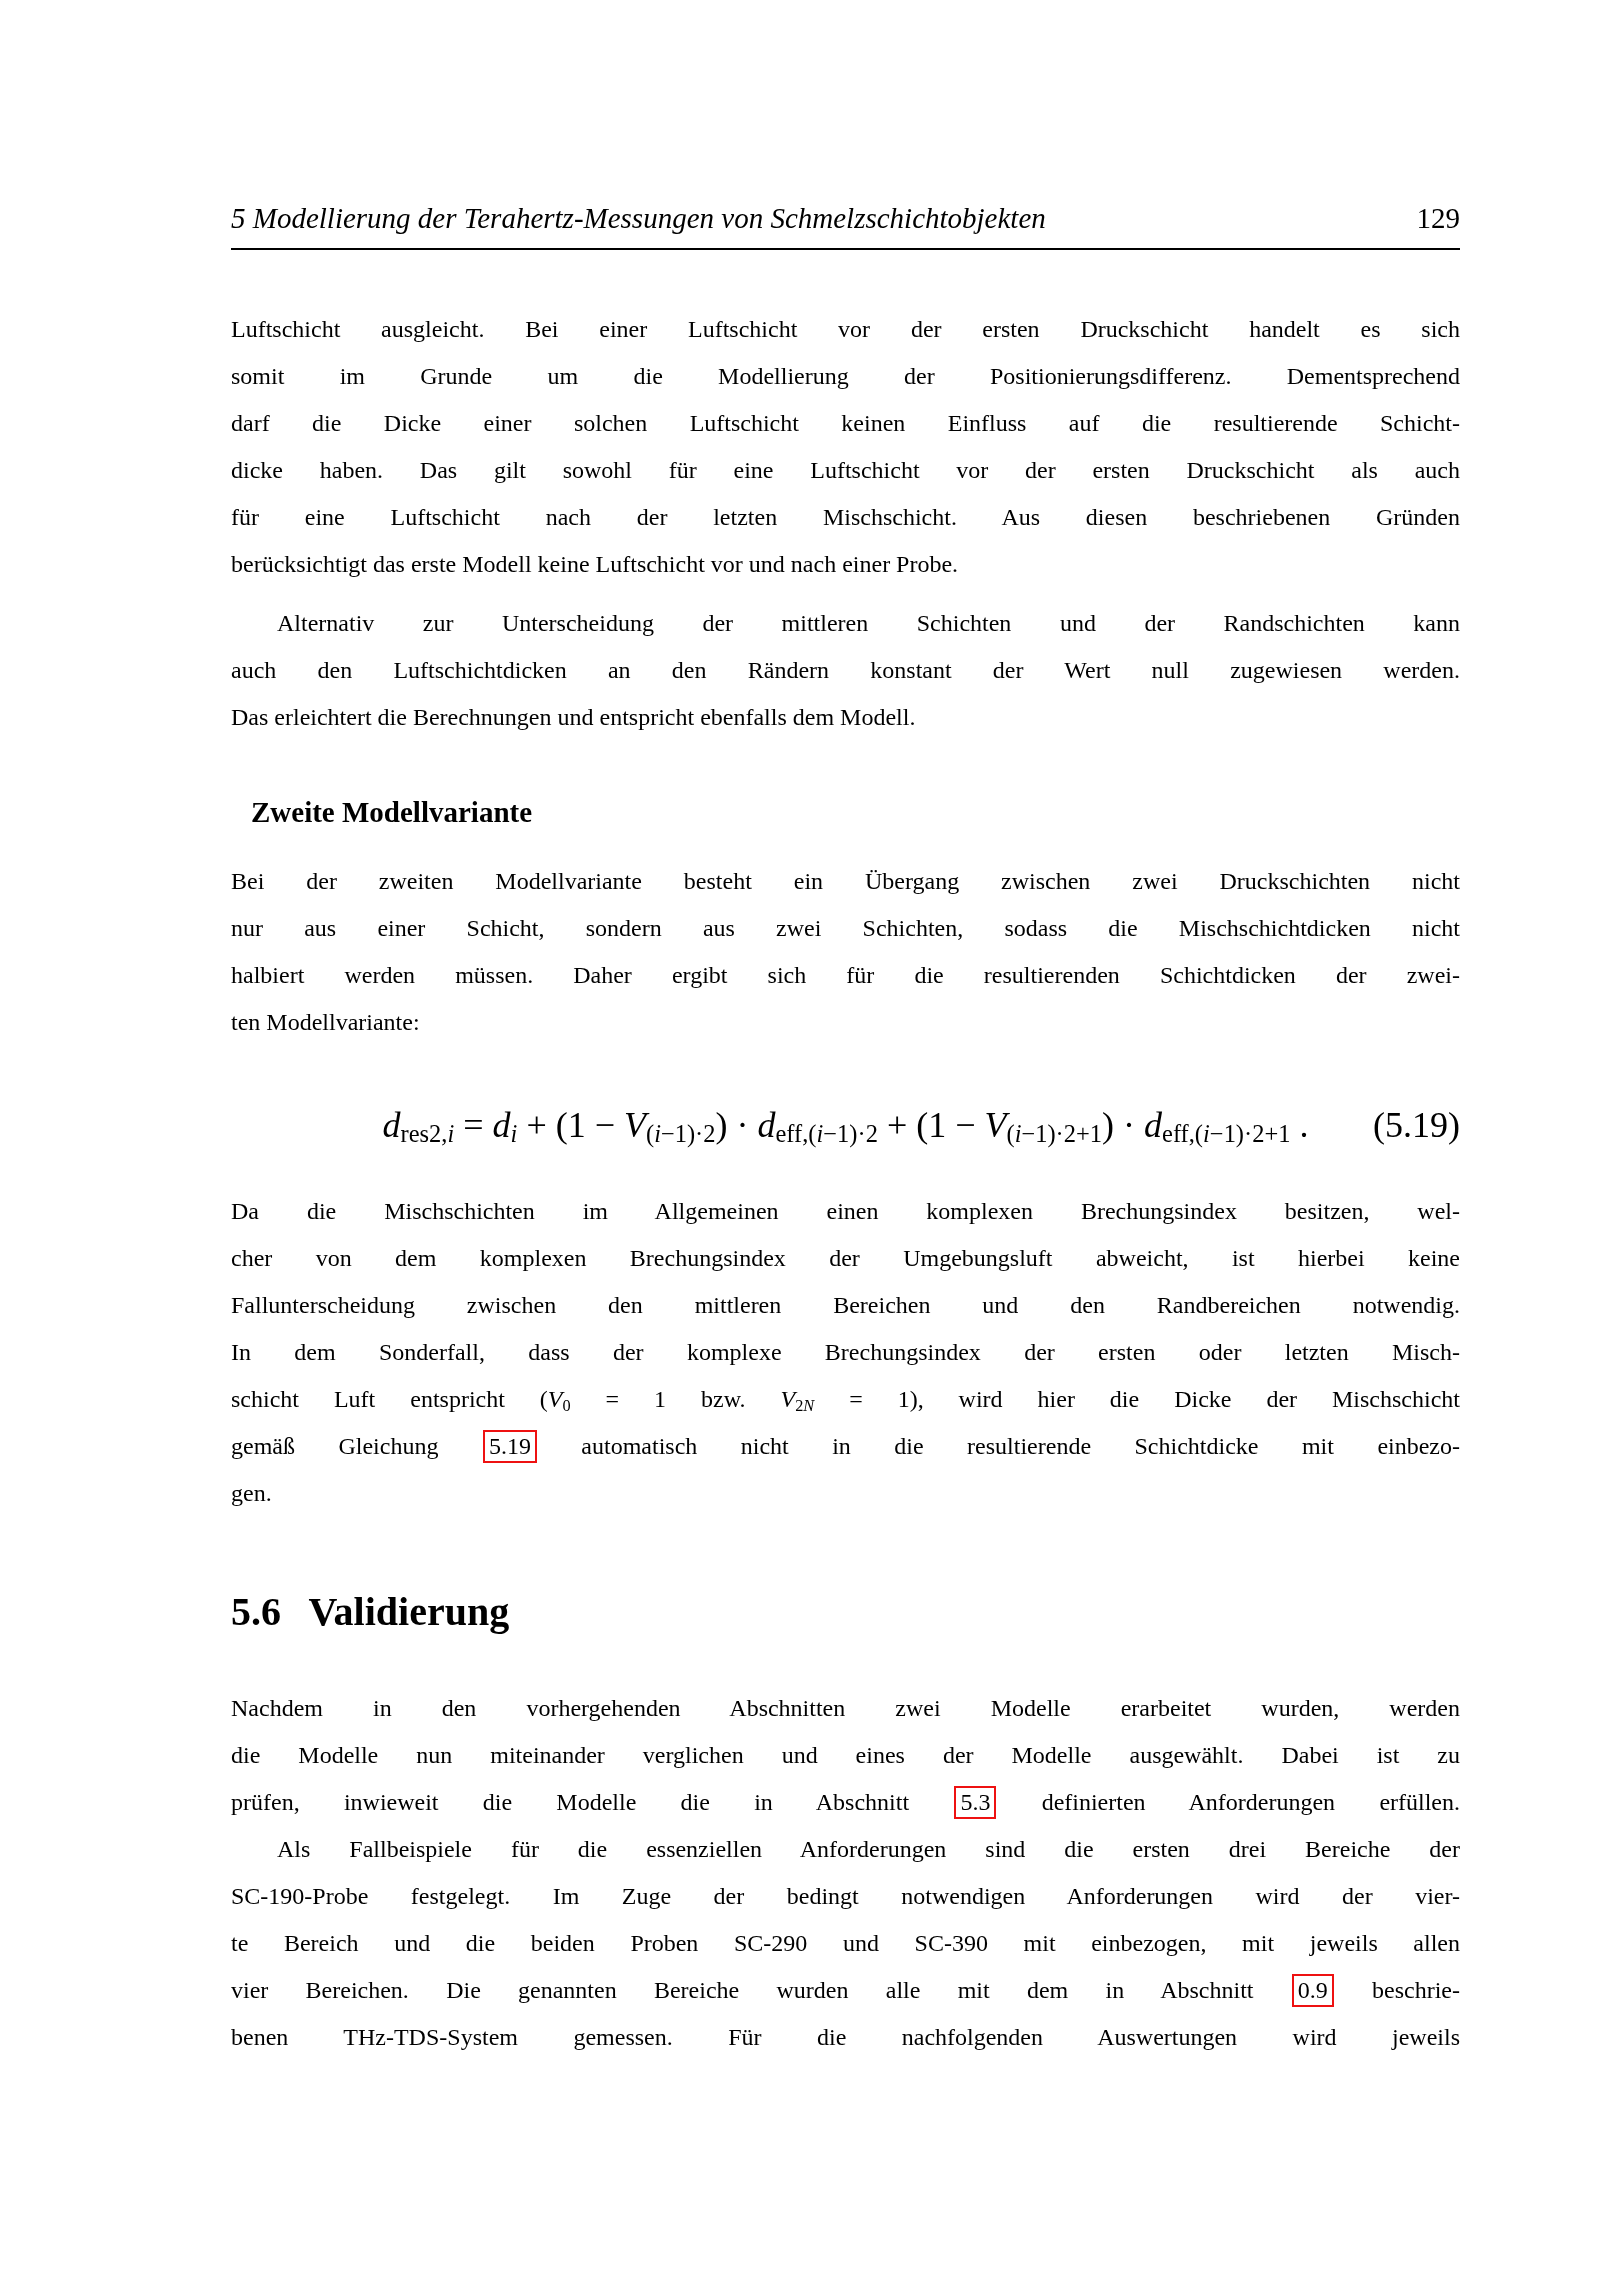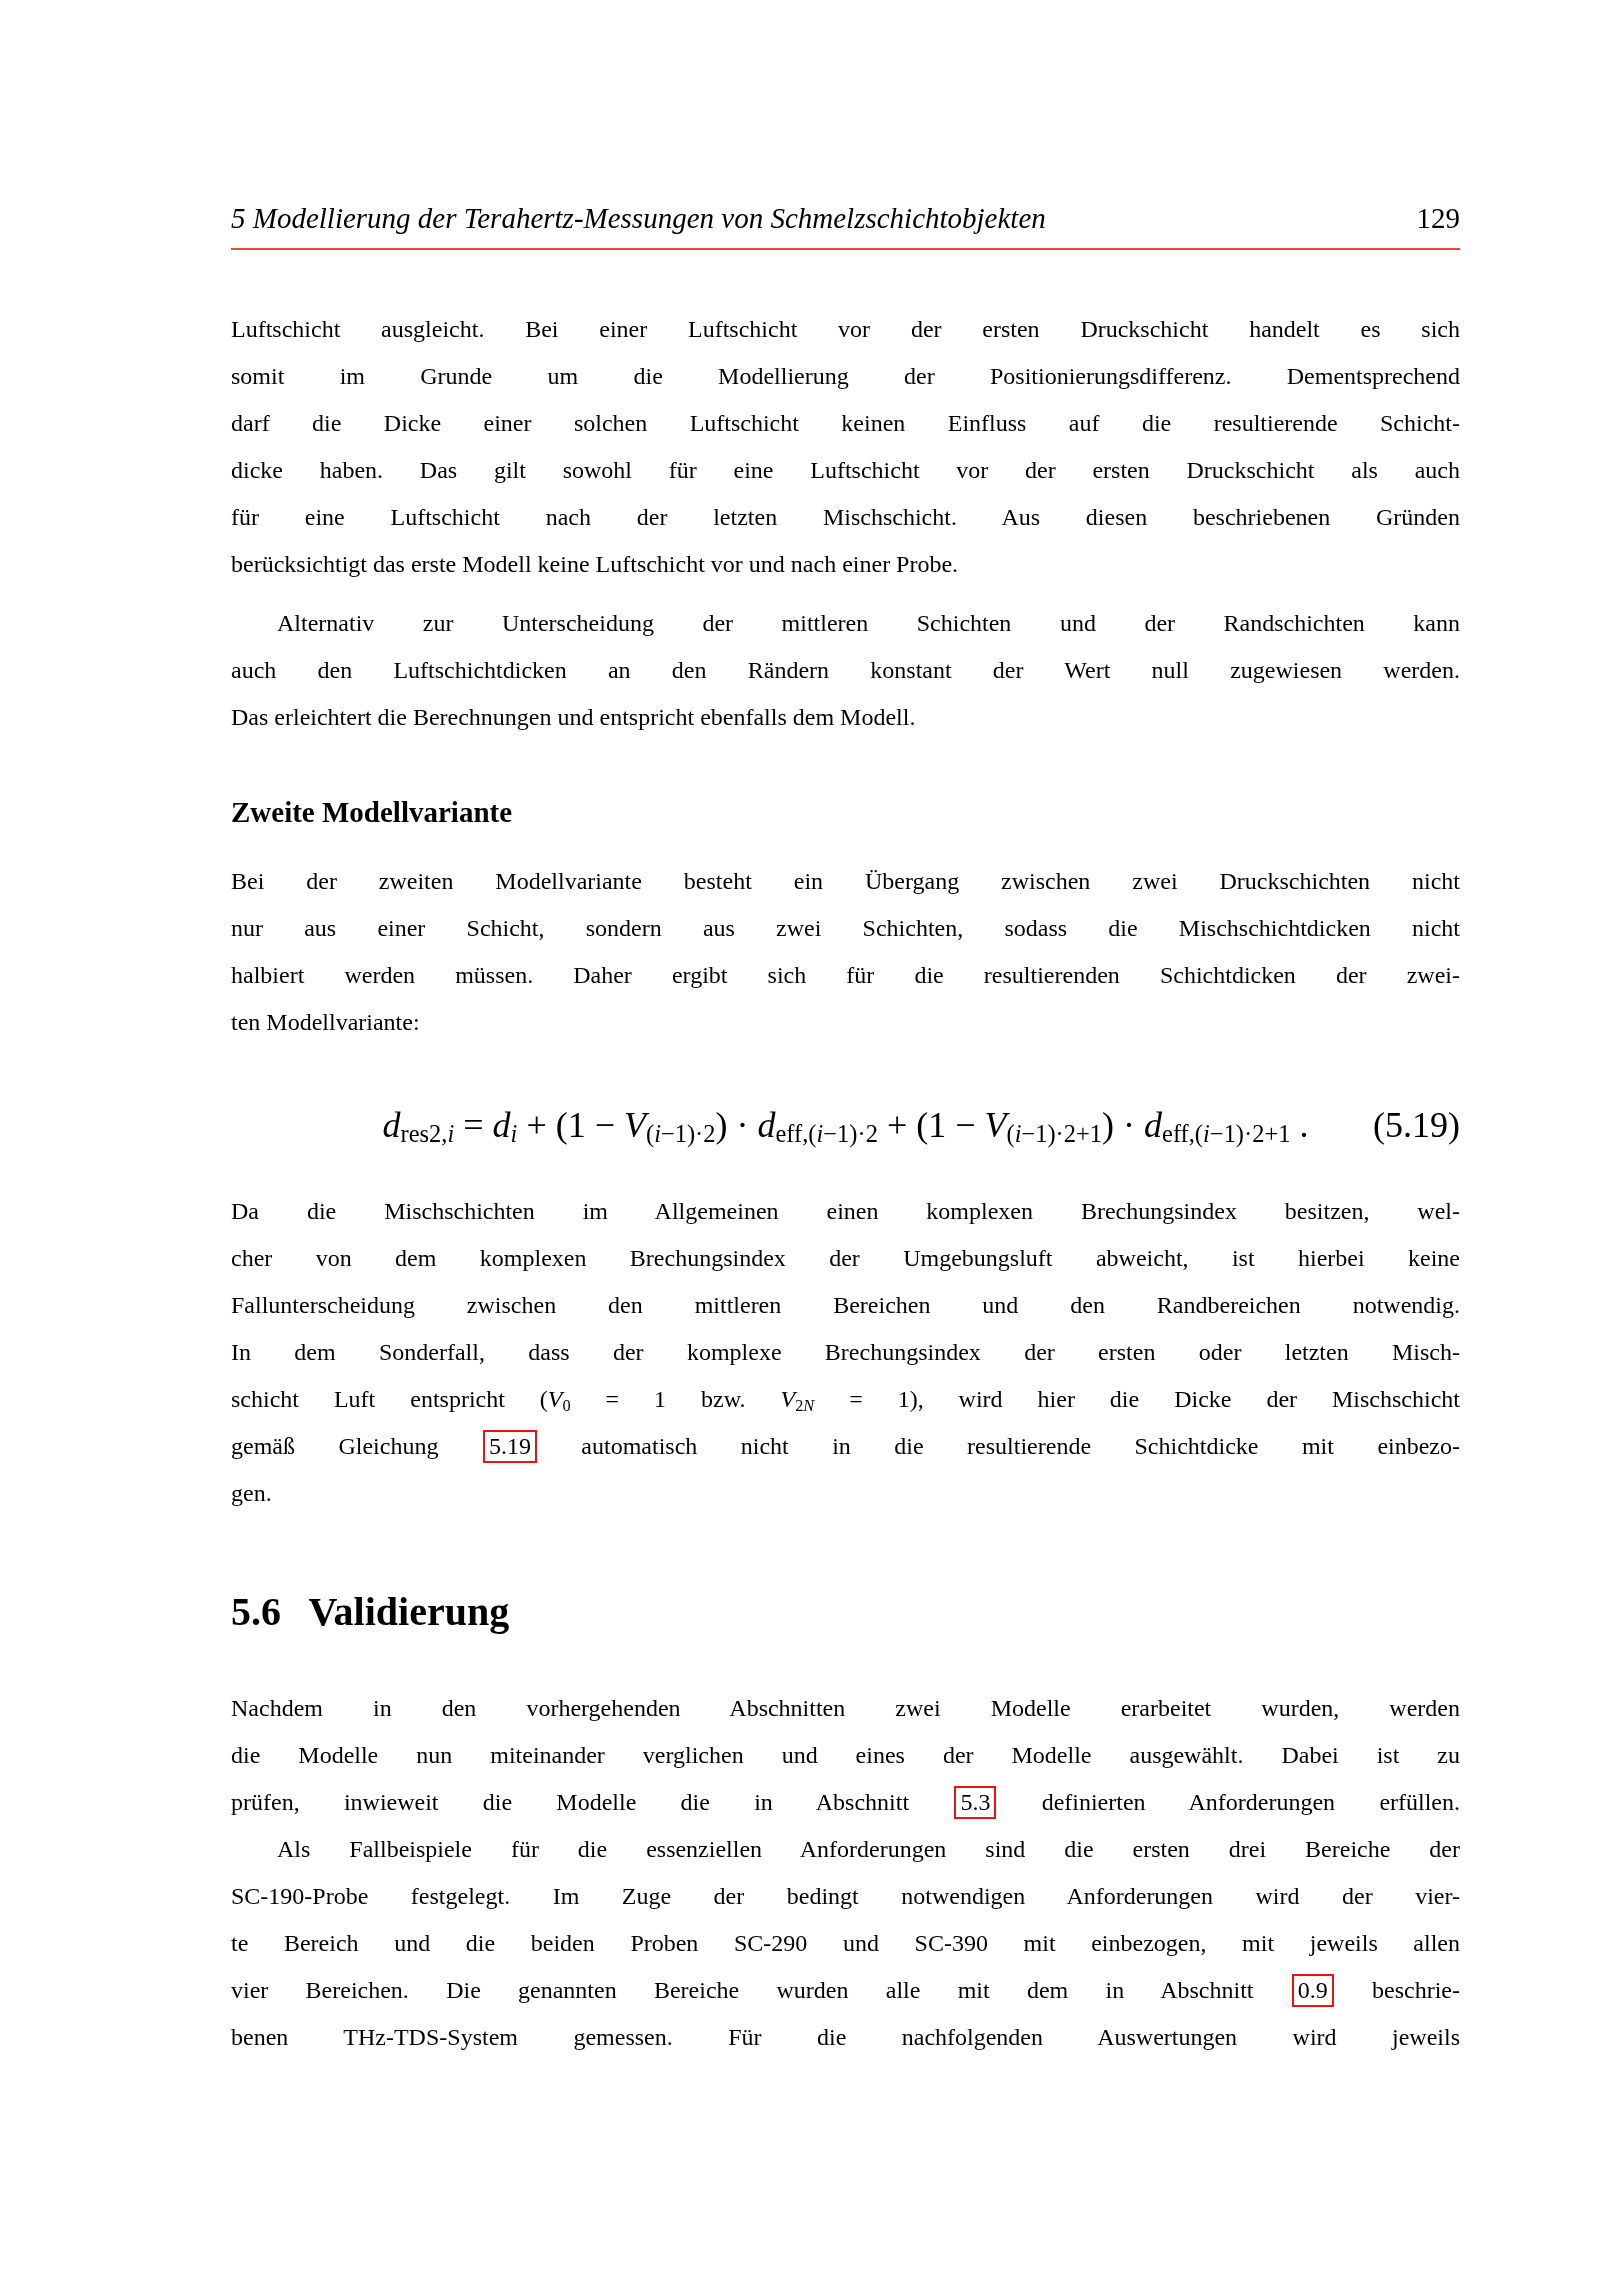--- a/index.html
+++ b/index.html
@@ -7,21 +7,21 @@
   body{
     width:1621px;height:2293px;background:#ffffff;position:relative;
     font-family:"Liberation Serif","DejaVu Serif",serif;color:#000;
     -webkit-font-smoothing:antialiased;
   }
   .page-body{position:absolute;left:231px;top:0;width:1229px;height:2293px;}
   .running-header{
     position:absolute;left:0;top:202px;width:100%;
     display:flex;justify-content:space-between;align-items:baseline;
     font-size:29px;line-height:33px;
-    border-bottom:2px solid #ef4444;padding-bottom:12.7px;
+    border-bottom:2px solid #000000;padding-bottom:12.7px;
   }
   .chapter-title{font-style:italic;}
   .page-number{font-style:normal;}
   .para{position:absolute;left:0;width:100%;font-size:24px;line-height:47px;}
   .line{height:47px;overflow:hidden;text-align:justify;}
   .jl{text-align-last:justify;}
   .fi{text-indent:46px;}
   .it{font-style:italic;}
   .sub{font-size:0.68em;vertical-align:-0.22em;letter-spacing:0;}
   .sub.it{font-style:italic;}
@@ -54,21 +54,21 @@
       <div class="line jl"><span>darf die Dicke einer solchen Luftschicht keinen Einfluss auf die resultierende Schicht-</span></div>
       <div class="line jl"><span>dicke haben. Das gilt sowohl für eine Luftschicht vor der ersten Druckschicht als auch</span></div>
       <div class="line jl"><span>für eine Luftschicht nach der letzten Mischschicht. Aus diesen beschriebenen Gründen</span></div>
       <div class="line"><span>berücksichtigt das erste Modell keine Luftschicht vor und nach einer Probe.</span></div>
     </div>
     <div class="para" style="top: 600px;">
       <div class="line jl fi"><span>Alternativ zur Unterscheidung der mittleren Schichten und der Randschichten kann</span></div>
       <div class="line jl"><span>auch den Luftschichtdicken an den Rändern konstant der Wert null zugewiesen werden.</span></div>
       <div class="line"><span>Das erleichtert die Berechnungen und entspricht ebenfalls dem Modell.</span></div>
     </div>
-    <div class="subhead" style="top: 794px;"><span>Zweite Modellvariante</span></div>
+    <div class="subhead" style="top: 794px; margin-left: 20px;"><span>Zweite Modellvariante</span></div>
     <div class="para" style="top: 858px;">
       <div class="line jl"><span>Bei der zweiten Modellvariante besteht ein Übergang zwischen zwei Druckschichten nicht</span></div>
       <div class="line jl"><span>nur aus einer Schicht, sondern aus zwei Schichten, sodass die Mischschichtdicken nicht</span></div>
       <div class="line jl"><span>halbiert werden müssen. Daher ergibt sich für die resultierenden Schichtdicken der zwei-</span></div>
       <div class="line"><span>ten Modellvariante:</span></div>
     </div>
     <div class="equation" style="top: 1086px;"><span class="eq-body"><span class="it">d</span><span class="sub">res2,</span><span class="it sub">i</span><span> = </span><span class="it">d</span><span class="it sub">i</span><span> + (1 − </span><span class="it">V</span><span class="sub">(</span><span class="it sub">i</span><span class="sub">−1)·2</span><span>) · </span><span class="it">d</span><span class="sub">eff,(</span><span class="it sub">i</span><span class="sub">−1)·2</span><span> + (1 − </span><span class="it">V</span><span class="sub">(</span><span class="it sub">i</span><span class="sub">−1)·2+1</span><span>) · </span><span class="it">d</span><span class="sub">eff,(</span><span class="it sub">i</span><span class="sub">−1)·2+1</span><span> .</span></span><span class="eq-num">(5.19)</span></div>
     <div class="para" style="top: 1188px;">
       <div class="line jl"><span>Da die Mischschichten im Allgemeinen einen komplexen Brechungsindex besitzen, wel-</span></div>
       <div class="line jl"><span>cher von dem komplexen Brechungsindex der Umgebungsluft abweicht, ist hierbei keine</span></div>

